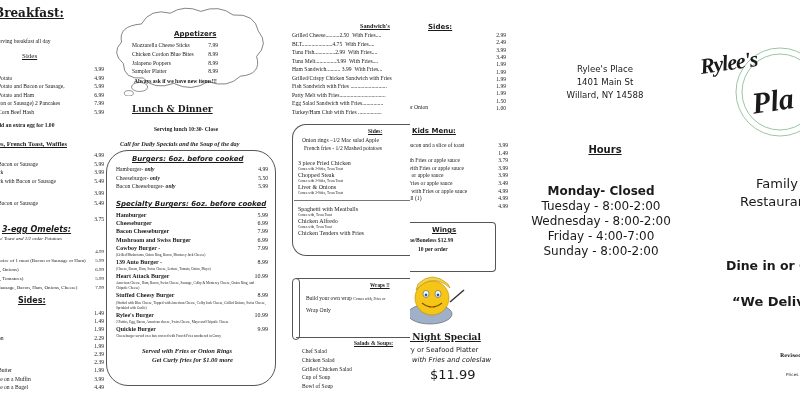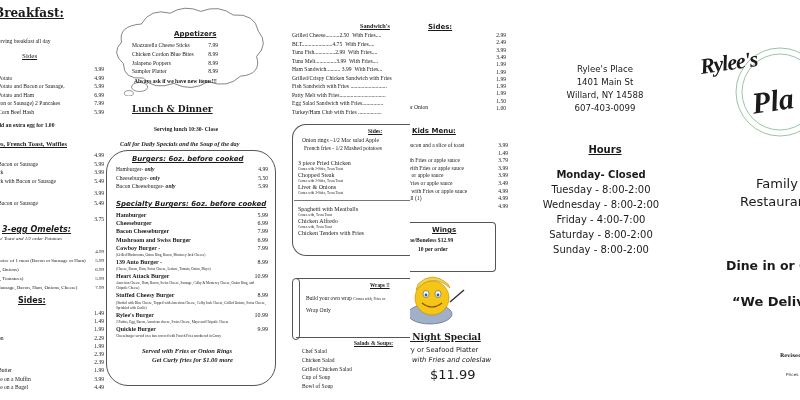--- a/index.html
+++ b/index.html
@@ -405,29 +405,27 @@
   <div class="abs sans" style="left:-2px;top:346px;font-size:6.8px;white-space:nowrap;">ry or Seafood Platter</div>
   <div class="abs sans i" style="left:2px;top:356px;font-size:6.8px;white-space:nowrap;">with Fries and coleslaw</div>
   <div class="abs sans" style="left:20px;top:367px;font-size:13px;">$11.99</div>
 </div>
 
 <div id="p5" class="abs">
   <div id="address-list" style="position:absolute;top:63px;left:0;width:170px;font-size:8.6px;line-height:13px;">
       <div>Rylee's Place</div>
       <div>1401 Main St</div>
       <div>Willard, NY  14588</div>
-      <div>607-403-0099</div>
     </div>
   <div class="abs b u" style="left:0;width:170px;top:144px;font-size:10px;">Hours</div>
-  <div id="hours-list" style="position:absolute;top:167px;left:-4px;width:170px;font-size:10px;line-height:15px;">
+  <div id="hours-list" style="position:absolute;top:184px;left:-4px;width:170px;font-size:12px;line-height:15px;">
       <div style="font-weight: bold;">Monday- Closed</div>
       <div style="">Tuesday - 8:00-2:00</div>
       <div style="">Wednesday - 8:00-2:00</div>
       <div style="">Friday - 4:00-7:00</div>
-      <div style="">Saturday - 8:00-2:00</div>
       <div style="">Sunday - 8:00-2:00</div>
     </div>
 </div>
 
 <div id="p6" class="abs">
   <svg class="abs" style="left:20px;top:44px;" width="110" height="100" viewBox="0 0 110 100">
     <circle cx="70" cy="48" r="44" fill="none" stroke="#7fb88a" stroke-width="0.8"></circle>
     <circle cx="70" cy="48" r="38" fill="none" stroke="#7fb88a" stroke-width="0.8"></circle>
   </svg>
   <div class="abs serif i b" style="left:10px;top:50px;font-size:22px;letter-spacing:-1px;transform:rotate(-8deg);">Rylee's</div>

